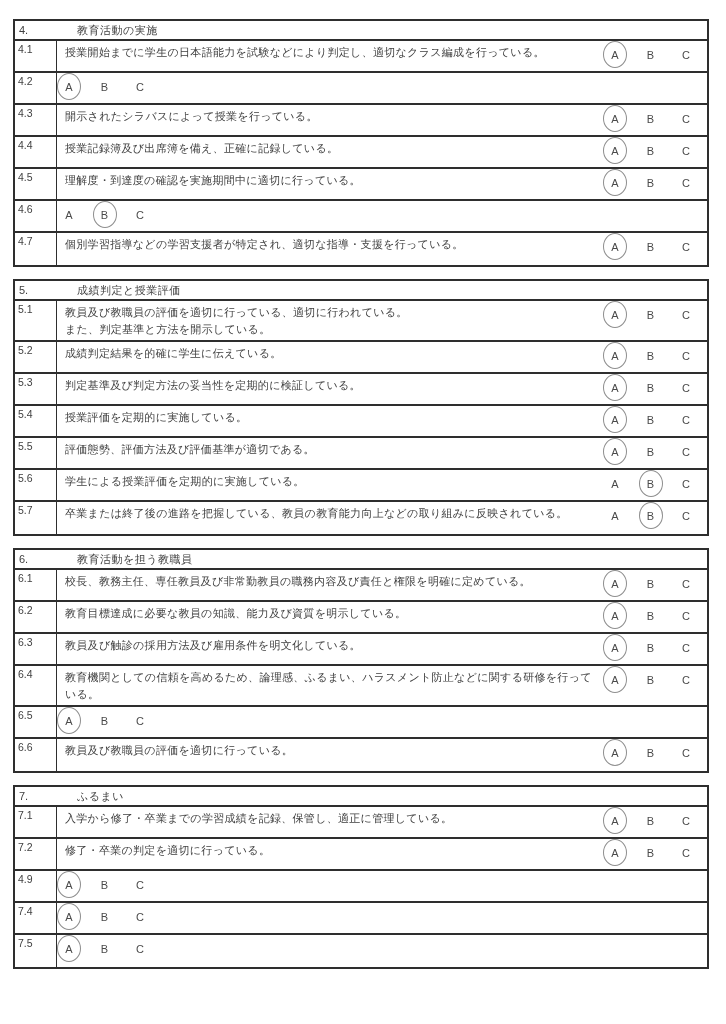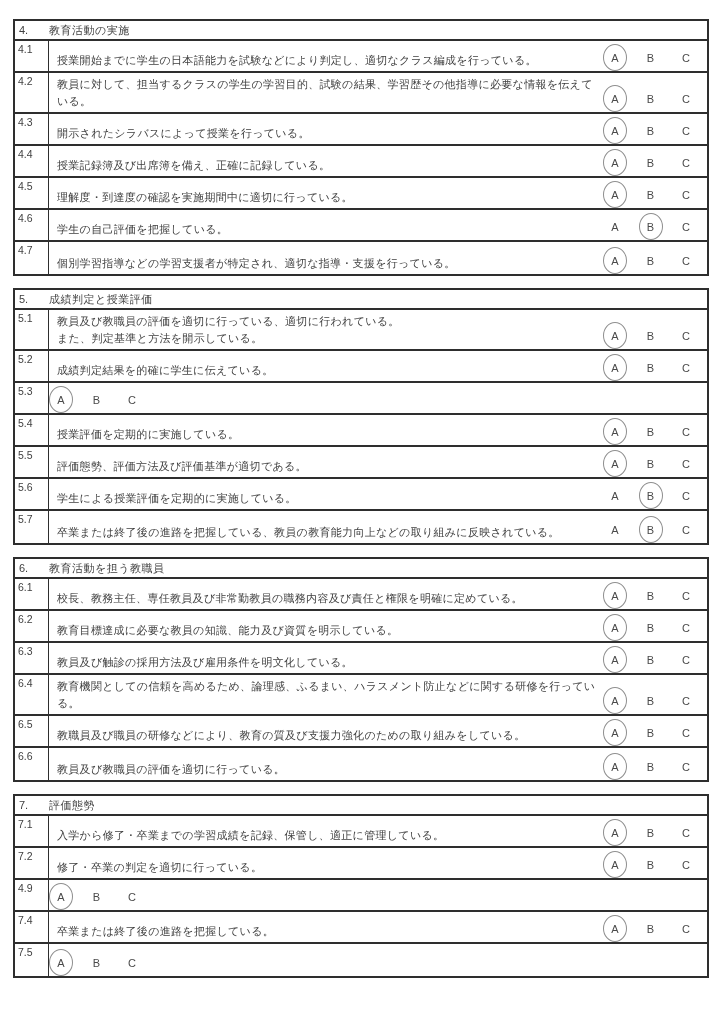--- a/index.html
+++ b/index.html
@@ -28,39 +28,39 @@
     border-bottom: 2px solid #2e2e2e;
     font-size: 11px;
     color: #3f3f3f;
     padding: 1px 0;
   }
   .sec-num {
     width: 34px;
     padding-left: 4px;
     flex-shrink: 0;
   }
-  .sec-title { letter-spacing: 0.5px; }
+  .sec-title { letter-spacing: 0.5px; margin-left: 28px; }
   .row {
     display: flex;
     min-height: 32px;
     border-bottom: 2px solid #2e2e2e;
   }
   .row:last-child { border-bottom: none; }
   .row-num {
-    width: 34px;
+    width: 42px;
     flex-shrink: 0;
     border-right: 1px solid #2e2e2e;
     font-size: 10.5px;
     color: #3f3f3f;
     padding: 2px 10px 0 3px;
   }
   .row-body {
     flex: 1;
     display: flex;
-    align-items: flex-end;
+    align-items: flex-start;
   }
   .row-text {
     flex: 1;
     font-size: 11px;
     color: #3f3f3f;
     line-height: 1.5;
     padding: 3px 6px 3px 8px;
     white-space: pre-line;
     letter-spacing: 0.3px;
   }
@@ -104,21 +104,20 @@
         <div class="ratings">
           <span class="opt circled">A</span>
           <span class="opt">B</span>
           <span class="opt">C</span>
         </div>
       </div>
     </div>
     <div class="row">
       <div class="row-num">4.2</div>
       <div class="row-body">
-        <div class="row-text">教員に対して、担当するクラスの学生の学習目的、試験の結果、学習歴その他指導に必要な情報を伝えている。</div>
         <div class="ratings">
           <span class="opt circled">A</span>
           <span class="opt">B</span>
           <span class="opt">C</span>
         </div>
       </div>
     </div>
     <div class="row">
       <div class="row-num">4.3</div>
       <div class="row-body">
@@ -148,21 +147,20 @@
         <div class="ratings">
           <span class="opt circled">A</span>
           <span class="opt">B</span>
           <span class="opt">C</span>
         </div>
       </div>
     </div>
     <div class="row">
       <div class="row-num">4.6</div>
       <div class="row-body">
-        <div class="row-text">学生の自己評価を把握している。</div>
         <div class="ratings">
           <span class="opt">A</span>
           <span class="opt circled">B</span>
           <span class="opt">C</span>
         </div>
       </div>
     </div>
     <div class="row">
       <div class="row-num">4.7</div>
       <div class="row-body">
@@ -200,20 +198,21 @@
         <div class="ratings">
           <span class="opt circled">A</span>
           <span class="opt">B</span>
           <span class="opt">C</span>
         </div>
       </div>
     </div>
     <div class="row">
       <div class="row-num">5.3</div>
       <div class="row-body">
+        <div class="row-text">判定基準及び判定方法の妥当性を定期的に検証している。</div>
         <div class="ratings">
           <span class="opt circled">A</span>
           <span class="opt">B</span>
           <span class="opt">C</span>
         </div>
       </div>
     </div>
     <div class="row">
       <div class="row-num">5.4</div>
       <div class="row-body">
@@ -305,21 +304,20 @@
         <div class="ratings">
           <span class="opt circled">A</span>
           <span class="opt">B</span>
           <span class="opt">C</span>
         </div>
       </div>
     </div>
     <div class="row">
       <div class="row-num">6.5</div>
       <div class="row-body">
-        <div class="row-text">教職員及び職員の研修などにより、教育の質及び支援力強化のための取り組みをしている。</div>
         <div class="ratings">
           <span class="opt circled">A</span>
           <span class="opt">B</span>
           <span class="opt">C</span>
         </div>
       </div>
     </div>
     <div class="row">
       <div class="row-num">6.6</div>
       <div class="row-body">
@@ -329,21 +327,21 @@
           <span class="opt">B</span>
           <span class="opt">C</span>
         </div>
       </div>
     </div>
   </div>
 
   <div class="section">
     <div class="sec-header">
       <div class="sec-num">7.</div>
-      <div class="sec-title">評価態勢</div>
+      <div class="sec-title">ふるまい</div>
     </div>
     <div class="row">
       <div class="row-num">7.1</div>
       <div class="row-body">
         <div class="row-text">入学から修了・卒業までの学習成績を記録、保管し、適正に管理している。</div>
         <div class="ratings">
           <span class="opt circled">A</span>
           <span class="opt">B</span>
           <span class="opt">C</span>
         </div>
@@ -366,21 +364,20 @@
         <div class="ratings">
           <span class="opt circled">A</span>
           <span class="opt">B</span>
           <span class="opt">C</span>
         </div>
       </div>
     </div>
     <div class="row">
       <div class="row-num">7.4</div>
       <div class="row-body">
-        <div class="row-text">卒業または終了後の進路を把握している。</div>
         <div class="ratings">
           <span class="opt circled">A</span>
           <span class="opt">B</span>
           <span class="opt">C</span>
         </div>
       </div>
     </div>
     <div class="row">
       <div class="row-num">7.5</div>
       <div class="row-body">

